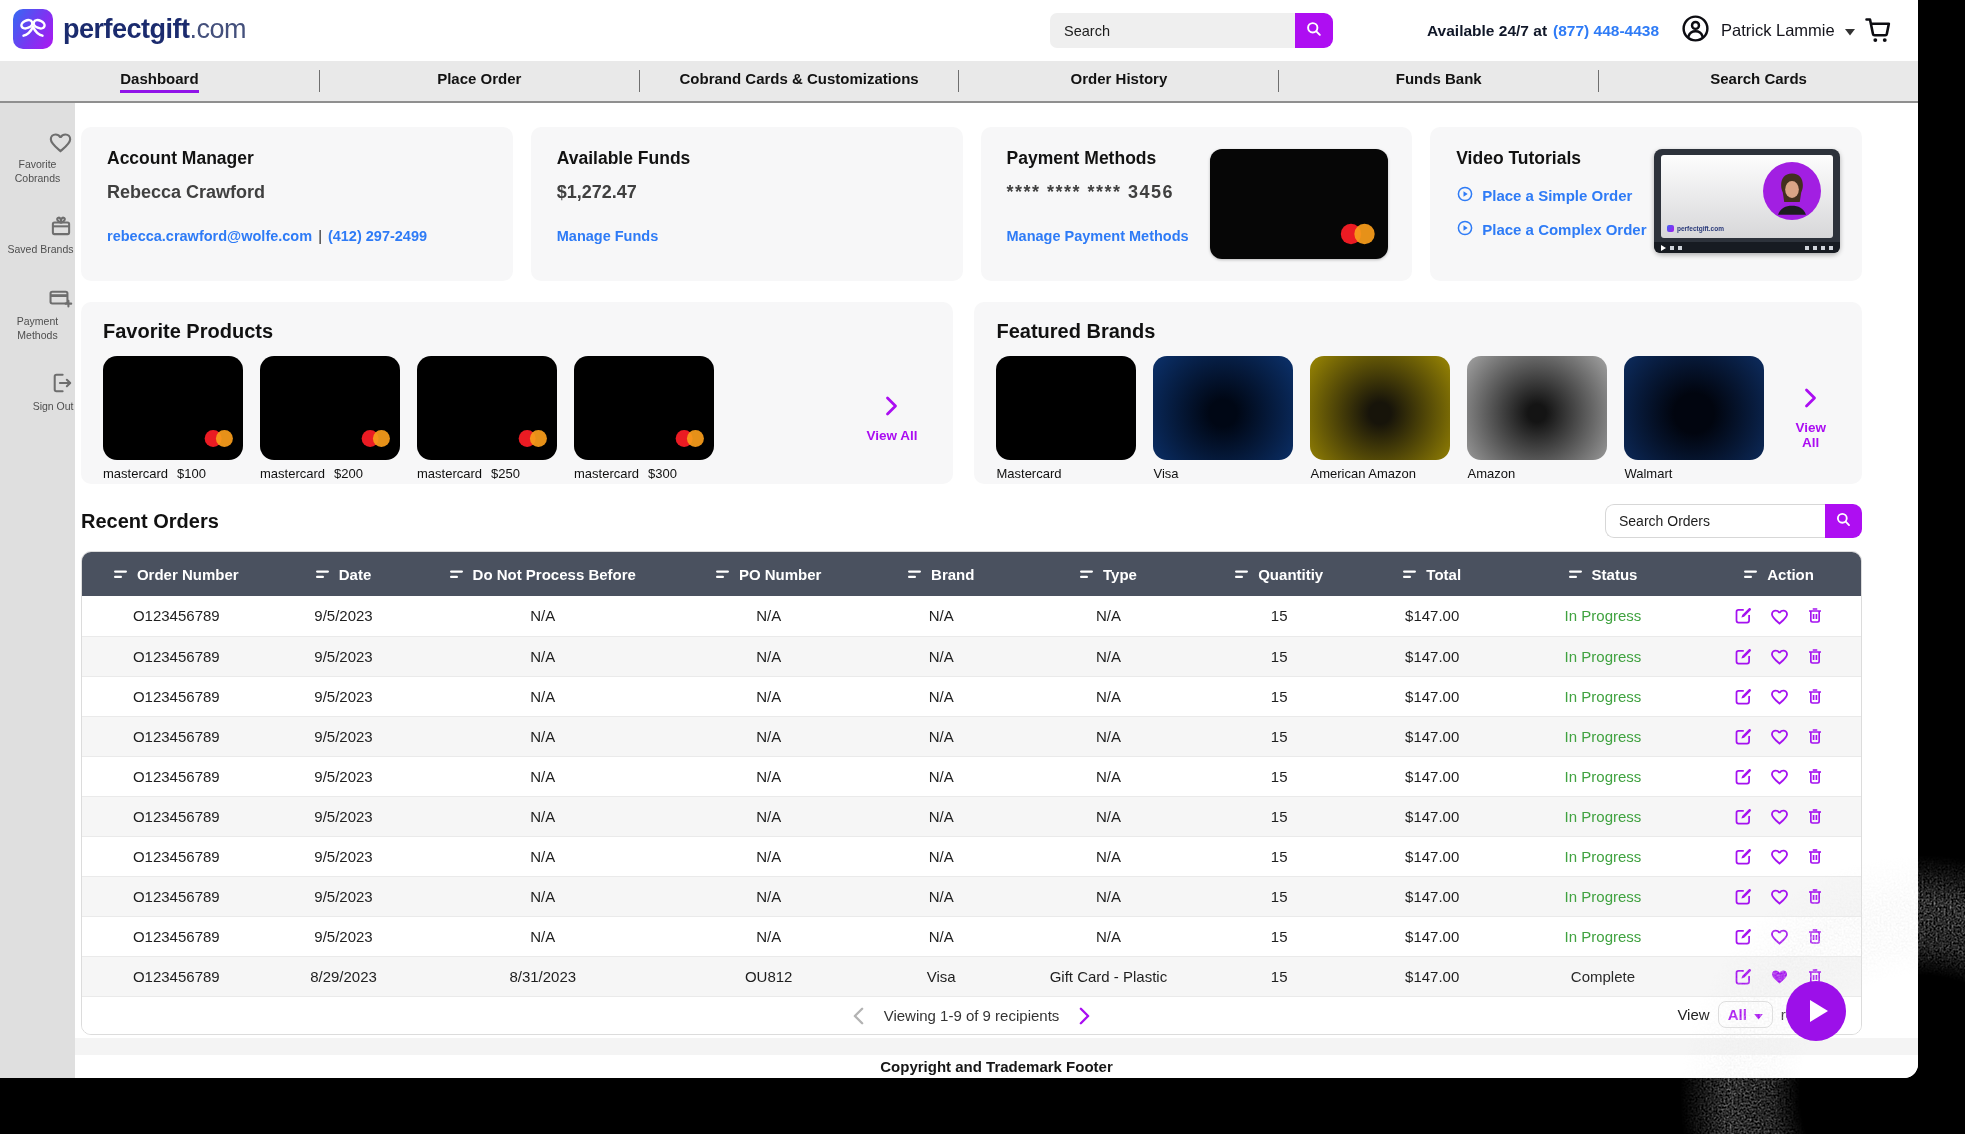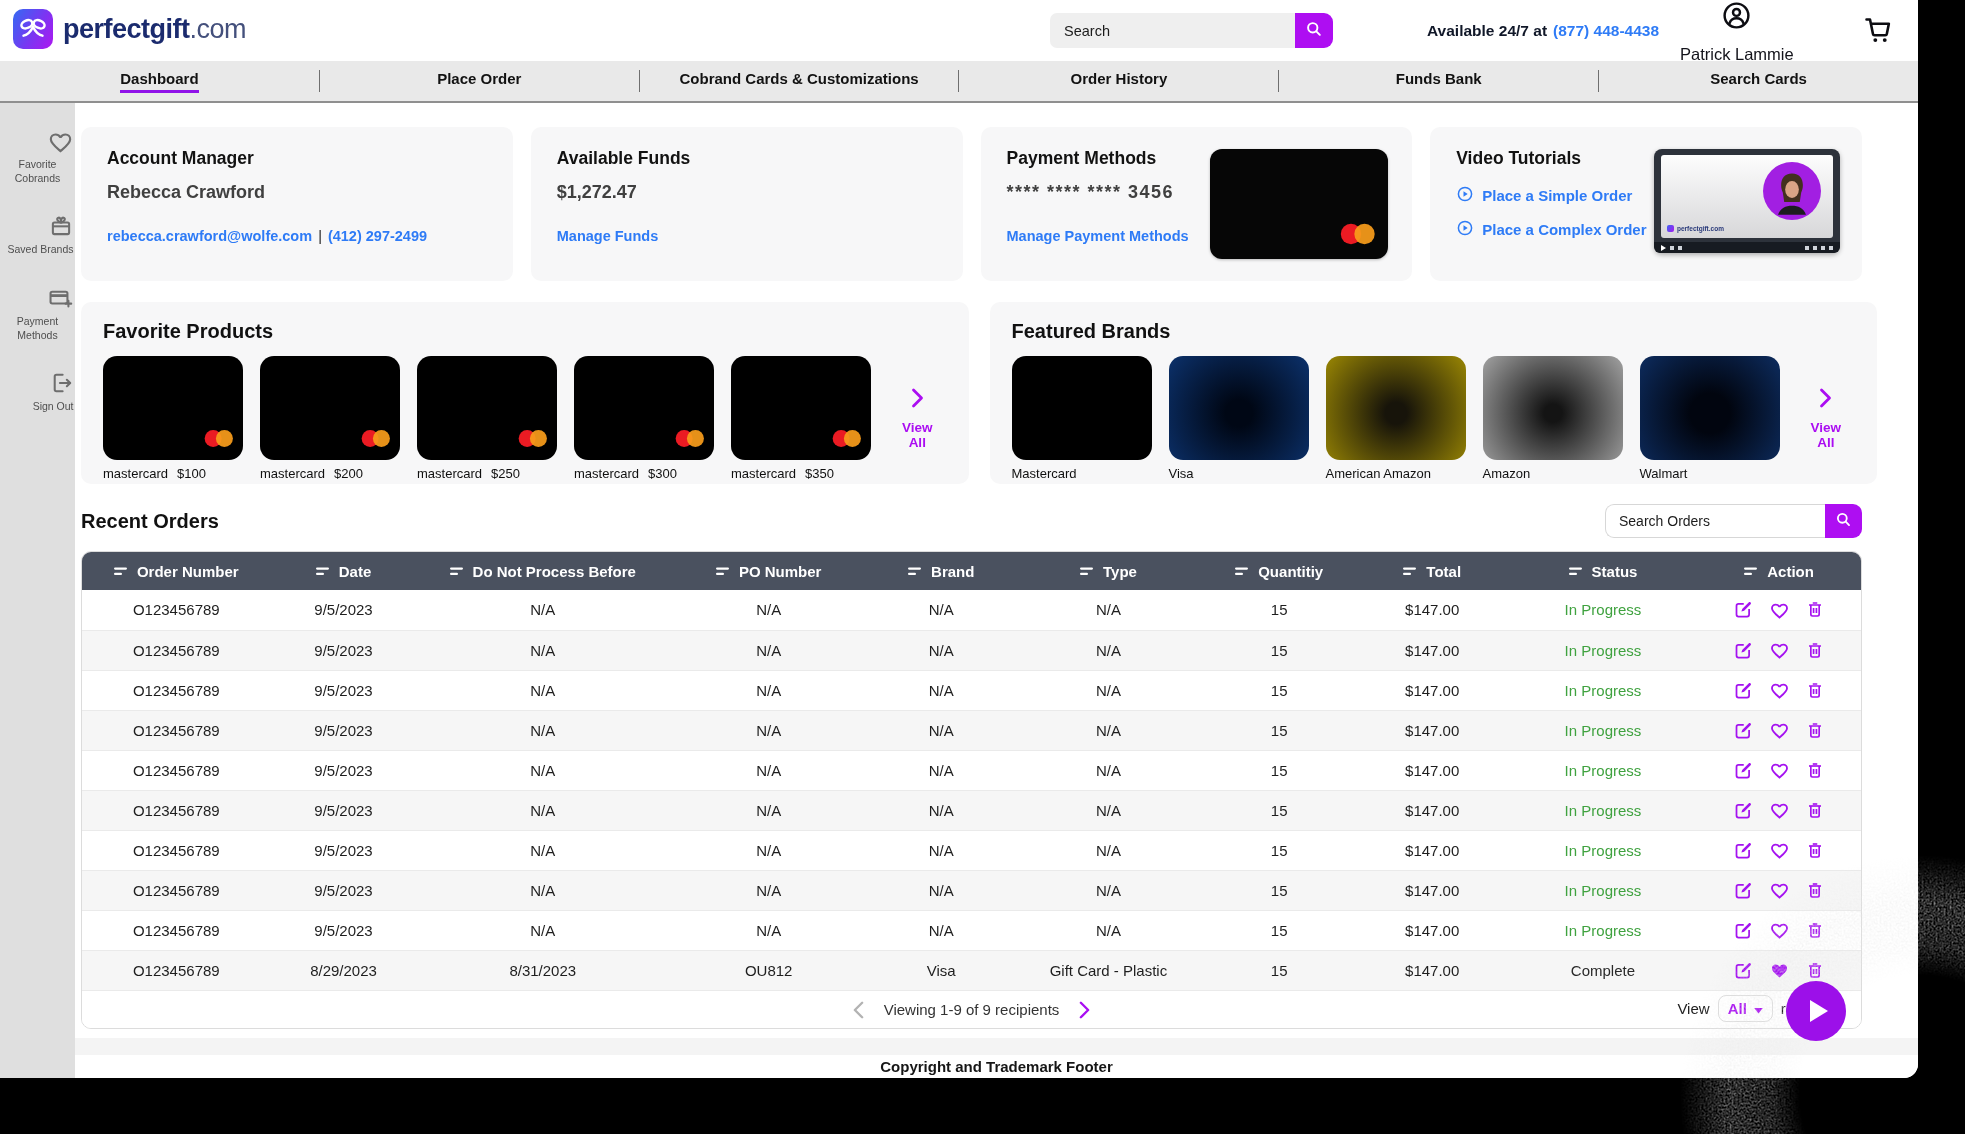--- a/index.html
+++ b/index.html
@@ -23,21 +23,21 @@
   .brand-text span { font-weight:400; color:#44507c; }
   .search-bar { position:absolute; left:1050px; top:13px; width:283px; height:35px; display:flex; }
   .search-bar input { flex:1; min-width:0; border:none; outline:none; background:#efefef;
     border-radius:7px 0 0 7px; padding:0 14px; font-size:14.5px; color:#1c1c1c; font-family:inherit; }
   .search-bar input::placeholder { color:#1c1c1c; opacity:1; }
   .search-btn { width:38px; border:none; background:#ae0ef2; border-radius:0 9px 9px 0;
     display:flex; align-items:center; justify-content:center; cursor:pointer; color:#fff; }
   .phone-line { position:absolute; left:1427px; top:0; height:61px; display:flex; align-items:center;
     font-size:15.5px; font-weight:700; color:#101728; white-space:nowrap; }
   .phone-line .num { color:#2e7bf6; margin-left:6px; }
-  .user-chip { position:absolute; left:1680px; top:0; height:61px; display:flex; align-items:center; gap:10px; cursor:pointer;flex-direction:column; }
+  .user-chip { position:absolute; left:1680px; top:0; height:61px; display:flex; align-items:center; gap:10px; cursor:pointer; }
   .user-chip .uname { font-size:16.5px; font-weight:500; color:#13131a; }
   .cart { position:absolute; left:1862px; top:14px; color:#0d0d12; cursor:pointer; }
   
   .nav { position:absolute; top:61px; left:0; width:1918px; height:42px; background:#e9e9e9;
     border-bottom:2px solid #8f8f8f; display:flex; align-items:center; }
   .nav-item { flex:1; display:flex; justify-content:center; align-items:center; cursor:pointer; }
   .nav-item .nav-label { font-size:15px; font-weight:700; color:#121212; padding-bottom:3px; border-bottom:3px solid transparent; }
   .nav-item.active .nav-label { border-bottom-color:#9013e8; }
   .nav-sep { width:1px; height:22px; background:#6f6f6f; }
   
@@ -93,21 +93,21 @@
   .orders { margin-top:20px; }
   .orders-head { display:flex; align-items:center; }
   .orders-head h2 { margin:0; font-size:20px; font-weight:700; color:#111; }
   .orders-search { margin-left:auto; display:flex; width:257px; height:34px; }
   .orders-search input { flex:1; min-width:0; border:1px solid #d7d7d7; border-right:none; outline:none;
     background:#fff; border-radius:9px 0 0 9px; padding:0 13px; font-size:14px; color:#1c1c1c; font-family:inherit; }
   .orders-search input::placeholder { color:#1c1c1c; opacity:1; }
   .orders-search .search-btn { border-radius:0 9px 9px 0; width:37px; }
   .table-card { margin-top:13px; border:1px solid #dcdcdc; border-radius:10px; overflow:hidden; background:#fff; }
   table { width:100%; border-collapse:collapse; table-layout:fixed; }
-  thead tr { background:#4a515f; height:38px; }
+  thead tr { background:#4a515f; height:44px; }
   th { font-size:15px; font-weight:700; color:#fff; }
   .th-inner { display:flex; align-items:center; justify-content:center; gap:9px; }
   tbody tr { height:40px; }
   tbody tr:nth-child(even) { background:#f6f6f6; }
   tbody tr + tr { border-top:1px solid #eaeaea; }
   td { font-size:15px; color:#1e1e1e; text-align:center; }
   td.status-progress { color:#3fa23f; }
   td.status-complete { color:#2a2a2a; }
   .row-actions { display:flex; justify-content:center; gap:15px; }
   .icon-btn { background:none; border:none; padding:0; color:#a512f0; cursor:pointer; line-height:0; }
@@ -371,31 +371,20 @@
      <div class="tile">
        <span class="mc"><svg width="30" height="19" viewBox="0 0 36 22">
                     <circle cx="11" cy="11" r="10.2" fill="#eb1b23"></circle>
                     <circle cx="24.5" cy="11" r="10.2" fill="#f79c1b" fill-opacity="0.93"></circle>
                   </svg></span>
      </div>
      <div class="tile-cap">
        <span>mastercard</span><span class="price">$300</span>
      </div>
    </div>
-            <div class="tile-wrap">
-     <div class="tile">
-       <span class="mc"><svg width="30" height="19" viewBox="0 0 36 22">
-                    <circle cx="11" cy="11" r="10.2" fill="#eb1b23"></circle>
-                    <circle cx="24.5" cy="11" r="10.2" fill="#f79c1b" fill-opacity="0.93"></circle>
-                  </svg></span>
-     </div>
-     <div class="tile-cap">
-       <span>mastercard</span><span class="price">$350</span>
-     </div>
-   </div>
             <div class="viewall">
      <span><svg width="17" height="22" viewBox="0 0 16 22" fill="none" stroke="currentColor" stroke-width="2.8" stroke-linecap="round" stroke-linejoin="round">
                   <path d="M4 3l8 8-8 8"></path>
                 </svg></span>
      <span class="va-label">View All</span>
    </div>
           </div>
       </div>
       <div class="shelf fb">
         <h2>Featured Brands</h2>

